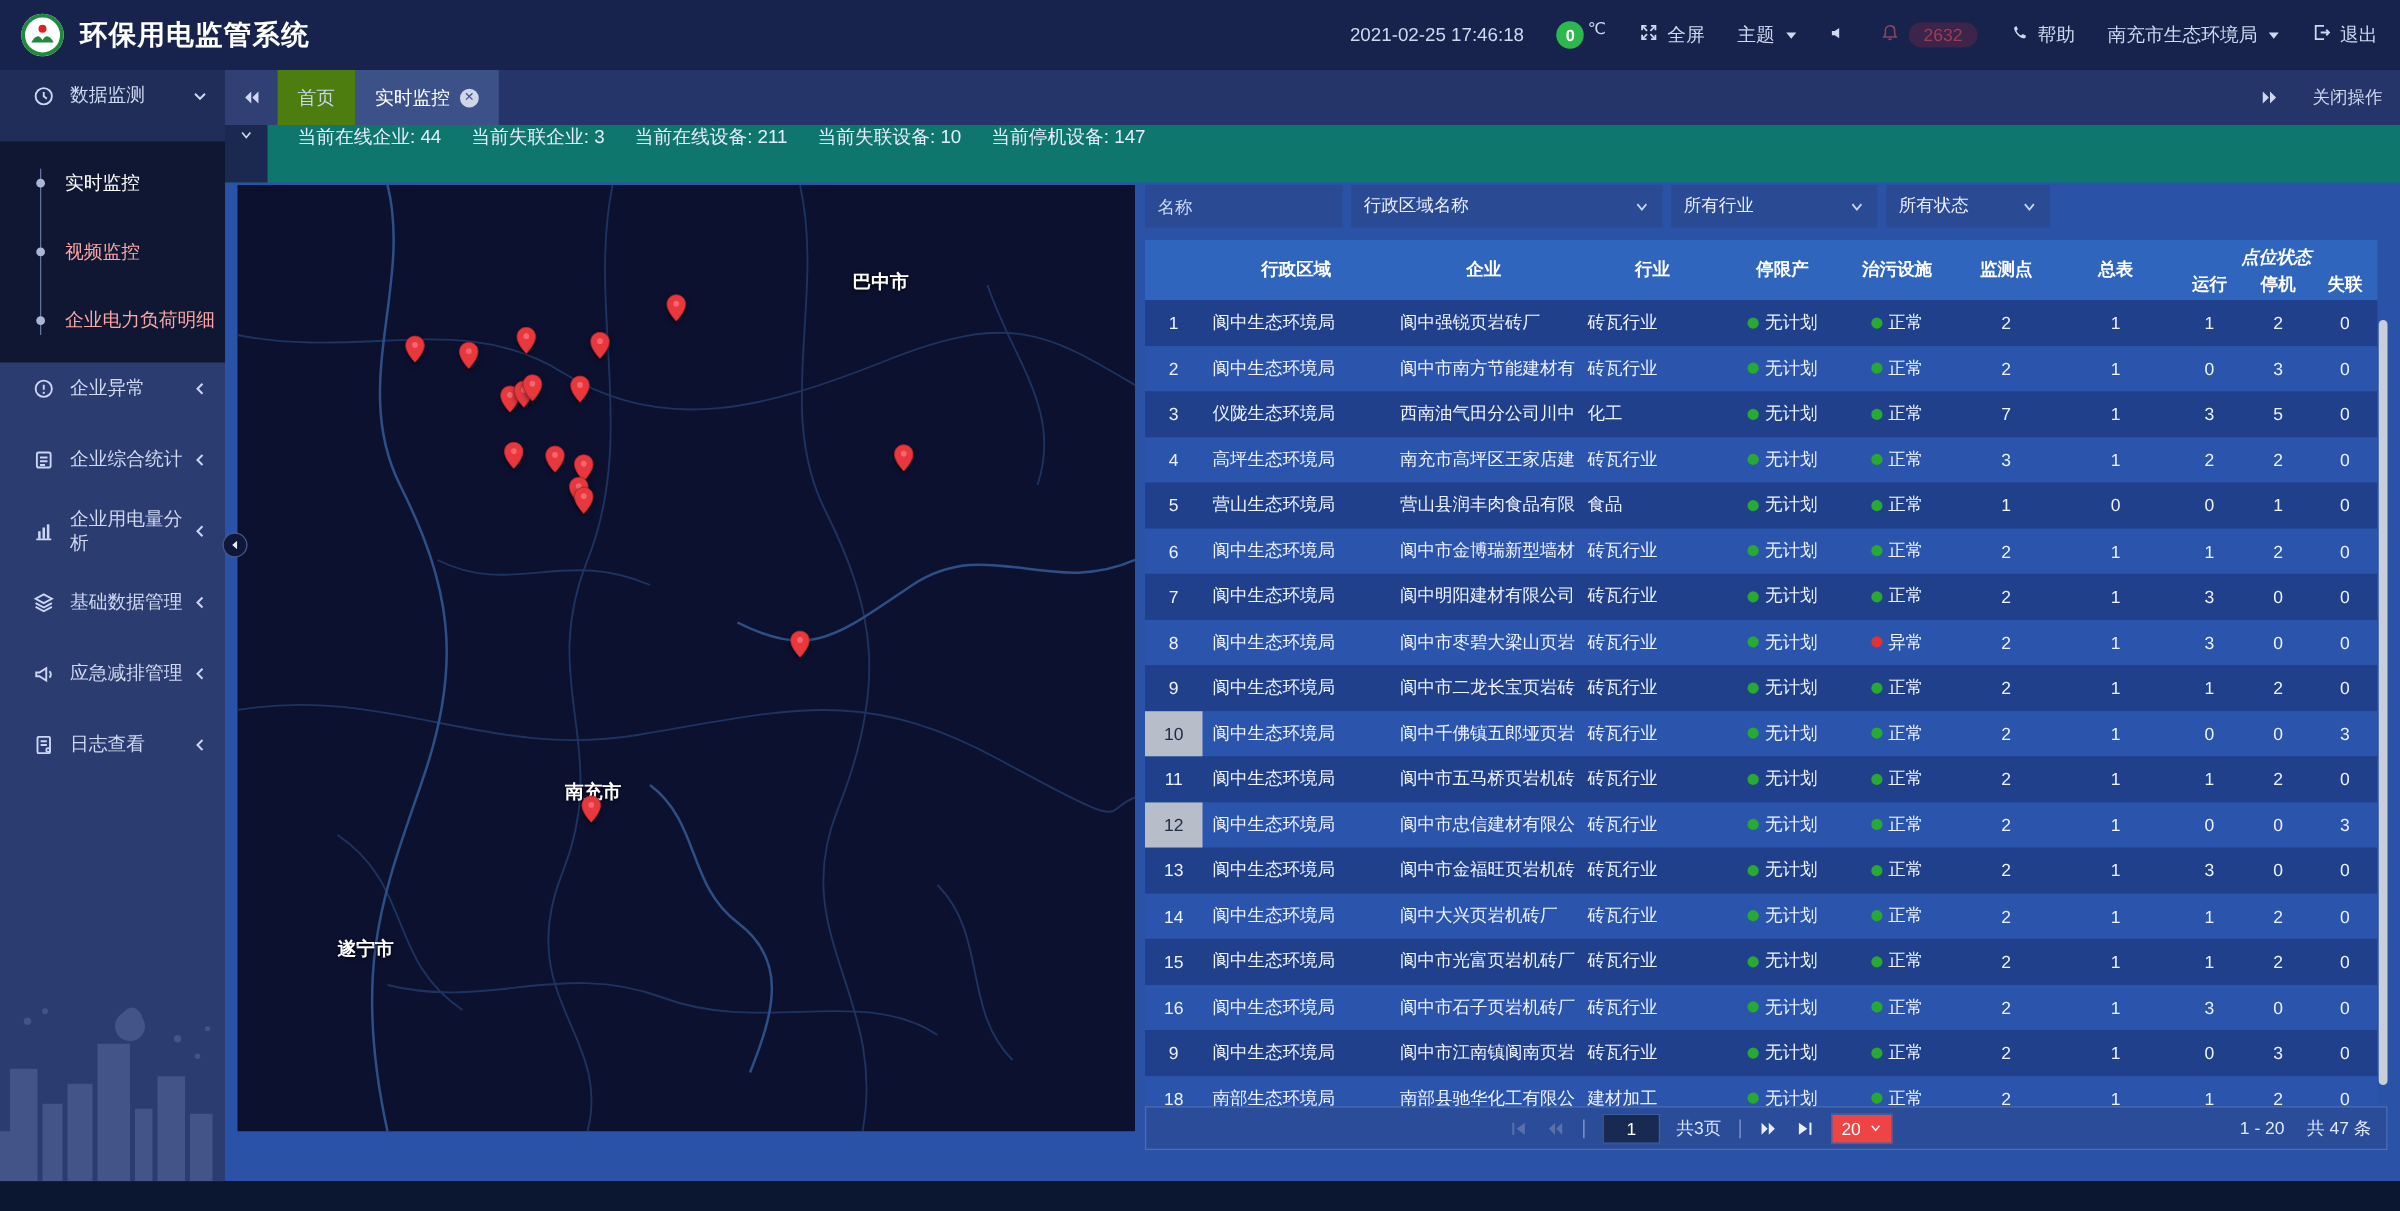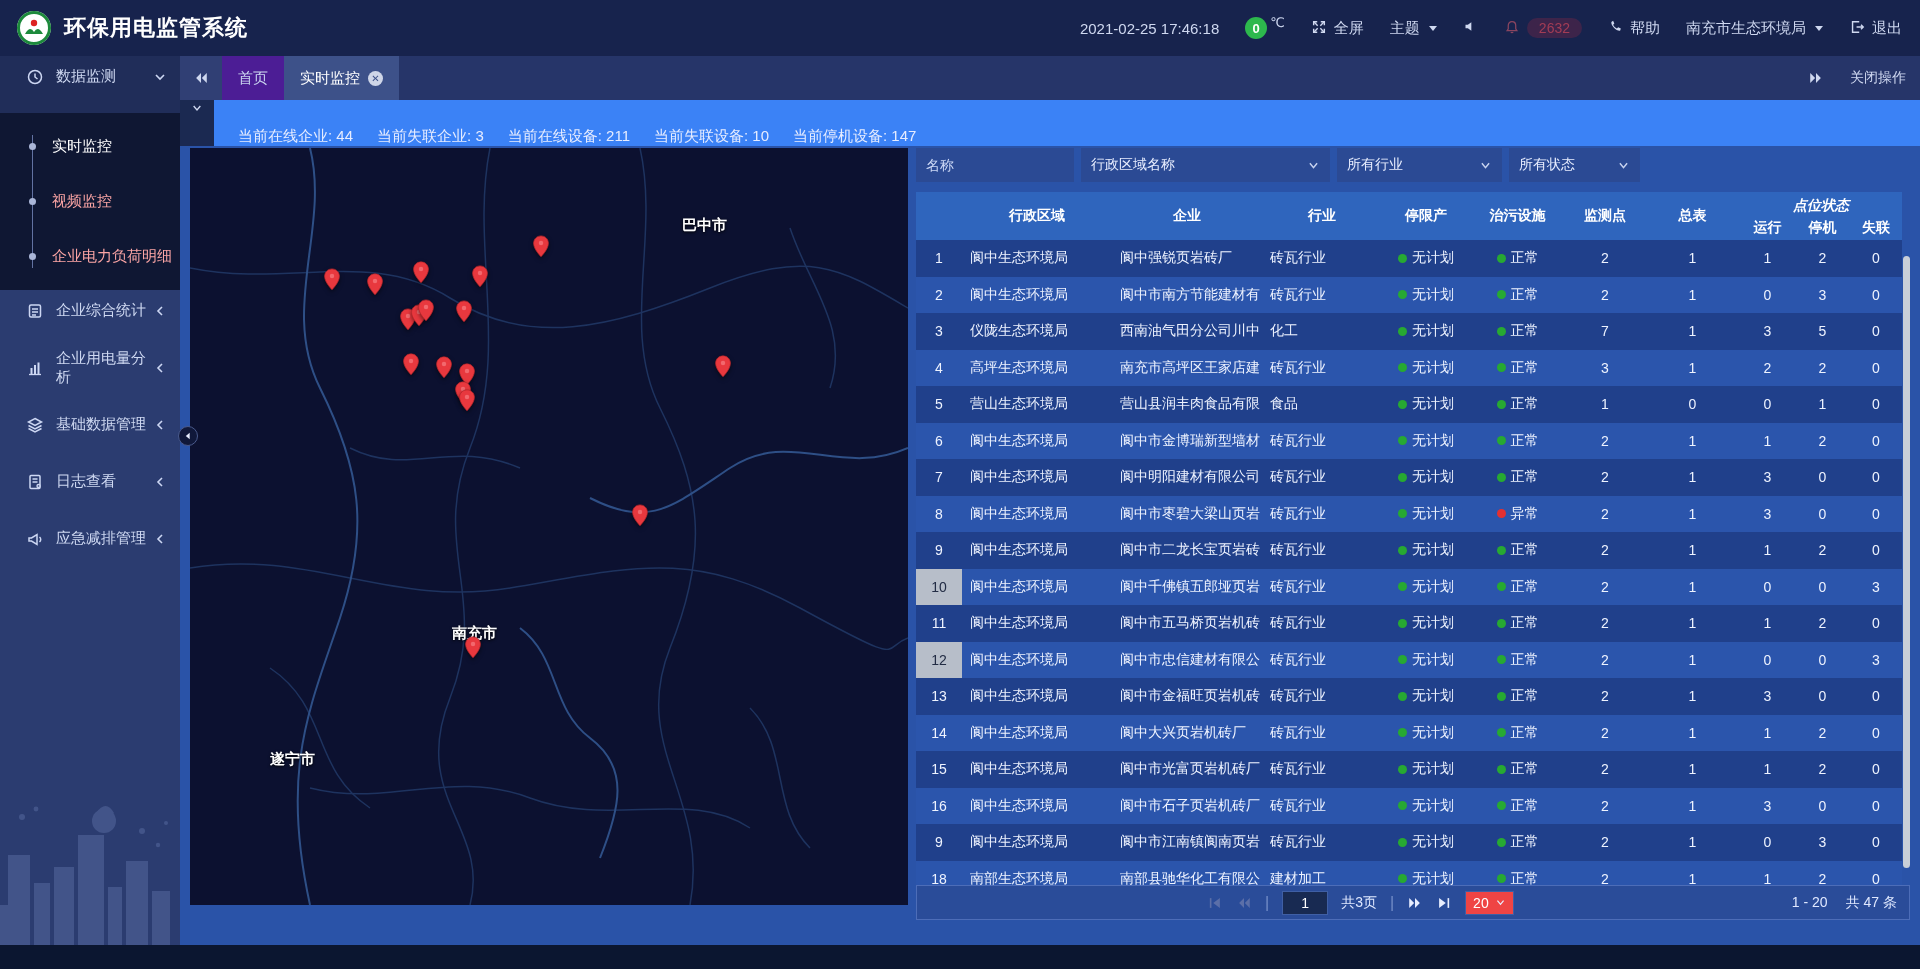--- a/index.html
+++ b/index.html
@@ -36,27 +36,27 @@
   .side-sub-item.active { color:#ffffff; }
   .skyline { position:absolute; bottom:0; left:0; width:180px; pointer-events:none; }
 
   .content-col { flex:1 1 auto; display:flex; flex-direction:column; background:#2a53a8; min-width:0; }
 
   
   .tabbar { height:44px; background:#263569; display:flex; align-items:stretch; flex:0 0 auto; }
   .tab-scroll { width:42px; display:flex; align-items:center; justify-content:center; background:#303f74; cursor:pointer; }
   .tab-scroll svg, .tabbar-right svg { width:16px; height:16px; }
   .tab { display:flex; align-items:center; gap:8px; padding:0 16px; font-size:15px; color:#c9d4ef; cursor:pointer; }
-  .tab.home { background:#4c1d95; }
+  .tab.home { background:#4d7c0f; }
   .tab.active { background:#3d5189; color:#fff; }
   .tab-close { width:15px; height:15px; border-radius:50%; background:#cfd6e8; color:#3d5189; font-size:10px; line-height:15px; text-align:center; font-weight:bold; cursor:pointer; }
   .tabbar-right { margin-left:auto; display:flex; align-items:center; gap:26px; padding-right:14px; color:#cfd8f0; font-size:14px; }
 
   
-  .statsbar { height:46px; background:#3b82f6; display:flex; align-items:flex-end; flex:0 0 auto; }
+  .statsbar { height:46px; background:#0f766e; display:flex; align-items:flex-start; flex:0 0 auto; }
   .stats-notch { width:34px; height:100%; background:#1b2951; display:flex; justify-content:center; flex:0 0 auto; }
   .stats-notch svg { width:12px; height:12px; margin-top:2px; }
   .stat-item { margin-left:24px; color:#e6ecff; font-size:15px; white-space:nowrap; }
   .stat-item b { font-weight:normal; }
 
   
   .content-body { flex:1 1 auto; display:flex; min-height:0; }
   .map { position:relative; width:718px; height:757px; margin:2px 0 0 10px; background:#0c1130; overflow:hidden; flex:0 0 auto; }
   .city-label { position:absolute; color:#fff; font-size:15px; font-weight:bold; text-shadow:0 1px 3px #000; white-space:nowrap; }
   .pin { position:absolute; width:17px; height:23px; transform:translate(-50%,-100%); cursor:pointer; }
@@ -186,20 +186,35 @@
             </span>
           </div>
           <div class="side-sub">
             <div class="side-sub-item active">实时监控</div>
             <div class="side-sub-item">视频监控</div>
             <div class="side-sub-item">企业电力负荷明细</div>
           </div>
           <div class="side-group">
             <span class="side-ico">
               <svg viewBox="0 0 18 18" fill="none" stroke="#cdd7f3" stroke-width="1.5">
+                <circle cx="9" cy="9" r="6.5"></circle>
+                <path d="M9 5.8 V9.8"></path>
+                <circle cx="9" cy="12.3" r="0.9" fill="#cdd7f3" stroke="none"></circle>
+              </svg>
+            </span>
+            <span class="side-label">企业异常</span>
+            <span class="side-chev">
+              <svg viewBox="0 0 12 12" fill="none" stroke="#cdd7f3" stroke-width="1.6">
+                <path d="M8 2 L4 6 L8 10"></path>
+              </svg>
+            </span>
+          </div>
+          <div class="side-group">
+            <span class="side-ico">
+              <svg viewBox="0 0 18 18" fill="none" stroke="#cdd7f3" stroke-width="1.5">
                 <rect x="3.5" y="3" width="11" height="12" rx="1.5"></rect>
                 <path d="M6 7 h6 M6 10 h6 M6 13 h4"></path>
               </svg>
             </span>
             <span class="side-label">企业综合统计</span>
             <span class="side-chev">
               <svg viewBox="0 0 12 12" fill="none" stroke="#cdd7f3" stroke-width="1.6">
                 <path d="M8 2 L4 6 L8 10"></path>
               </svg>
             </span>
@@ -231,41 +246,41 @@
             <span class="side-label">基础数据管理</span>
             <span class="side-chev">
               <svg viewBox="0 0 12 12" fill="none" stroke="#cdd7f3" stroke-width="1.6">
                 <path d="M8 2 L4 6 L8 10"></path>
               </svg>
             </span>
           </div>
           <div class="side-group">
             <span class="side-ico">
               <svg viewBox="0 0 18 18" fill="none" stroke="#cdd7f3" stroke-width="1.5">
+                <path d="M3 8 v3 h2.5 l5.5 3.5 V4.5 L5.5 8 Z"></path>
+                <path d="M13.5 7 a3.2 3.2 0 0 1 0 5"></path>
+              </svg>
+            </span>
+            <span class="side-label">应急减排管理</span>
+            <span class="side-chev">
+              <svg viewBox="0 0 12 12" fill="none" stroke="#cdd7f3" stroke-width="1.6">
+                <path d="M8 2 L4 6 L8 10"></path>
+              </svg>
+            </span>
+          </div>
+          <div class="side-group">
+            <span class="side-ico">
+              <svg viewBox="0 0 18 18" fill="none" stroke="#cdd7f3" stroke-width="1.5">
                 <rect x="4" y="2.5" width="10" height="13" rx="1"></rect>
                 <path d="M6.5 6 h5 M6.5 9 h5"></path>
                 <circle cx="12.5" cy="13" r="2.2" fill="#cdd7f3" stroke="none"></circle>
                 <circle cx="12.5" cy="13" r="0.8" fill="#2b3c70" stroke="none"></circle>
               </svg>
             </span>
             <span class="side-label">日志查看</span>
-            <span class="side-chev">
-              <svg viewBox="0 0 12 12" fill="none" stroke="#cdd7f3" stroke-width="1.6">
-                <path d="M8 2 L4 6 L8 10"></path>
-              </svg>
-            </span>
-          </div>
-          <div class="side-group">
-            <span class="side-ico">
-              <svg viewBox="0 0 18 18" fill="none" stroke="#cdd7f3" stroke-width="1.5">
-                <path d="M3 8 v3 h2.5 l5.5 3.5 V4.5 L5.5 8 Z"></path>
-                <path d="M13.5 7 a3.2 3.2 0 0 1 0 5"></path>
-              </svg>
-            </span>
-            <span class="side-label">应急减排管理</span>
             <span class="side-chev">
               <svg viewBox="0 0 12 12" fill="none" stroke="#cdd7f3" stroke-width="1.6">
                 <path d="M8 2 L4 6 L8 10"></path>
               </svg>
             </span>
           </div>
         </div>
       <svg class="skyline" viewBox="0 0 180 150">
         <g fill="#7e93c9" opacity="0.28">
           <rect x="8" y="60" width="22" height="90"></rect>

